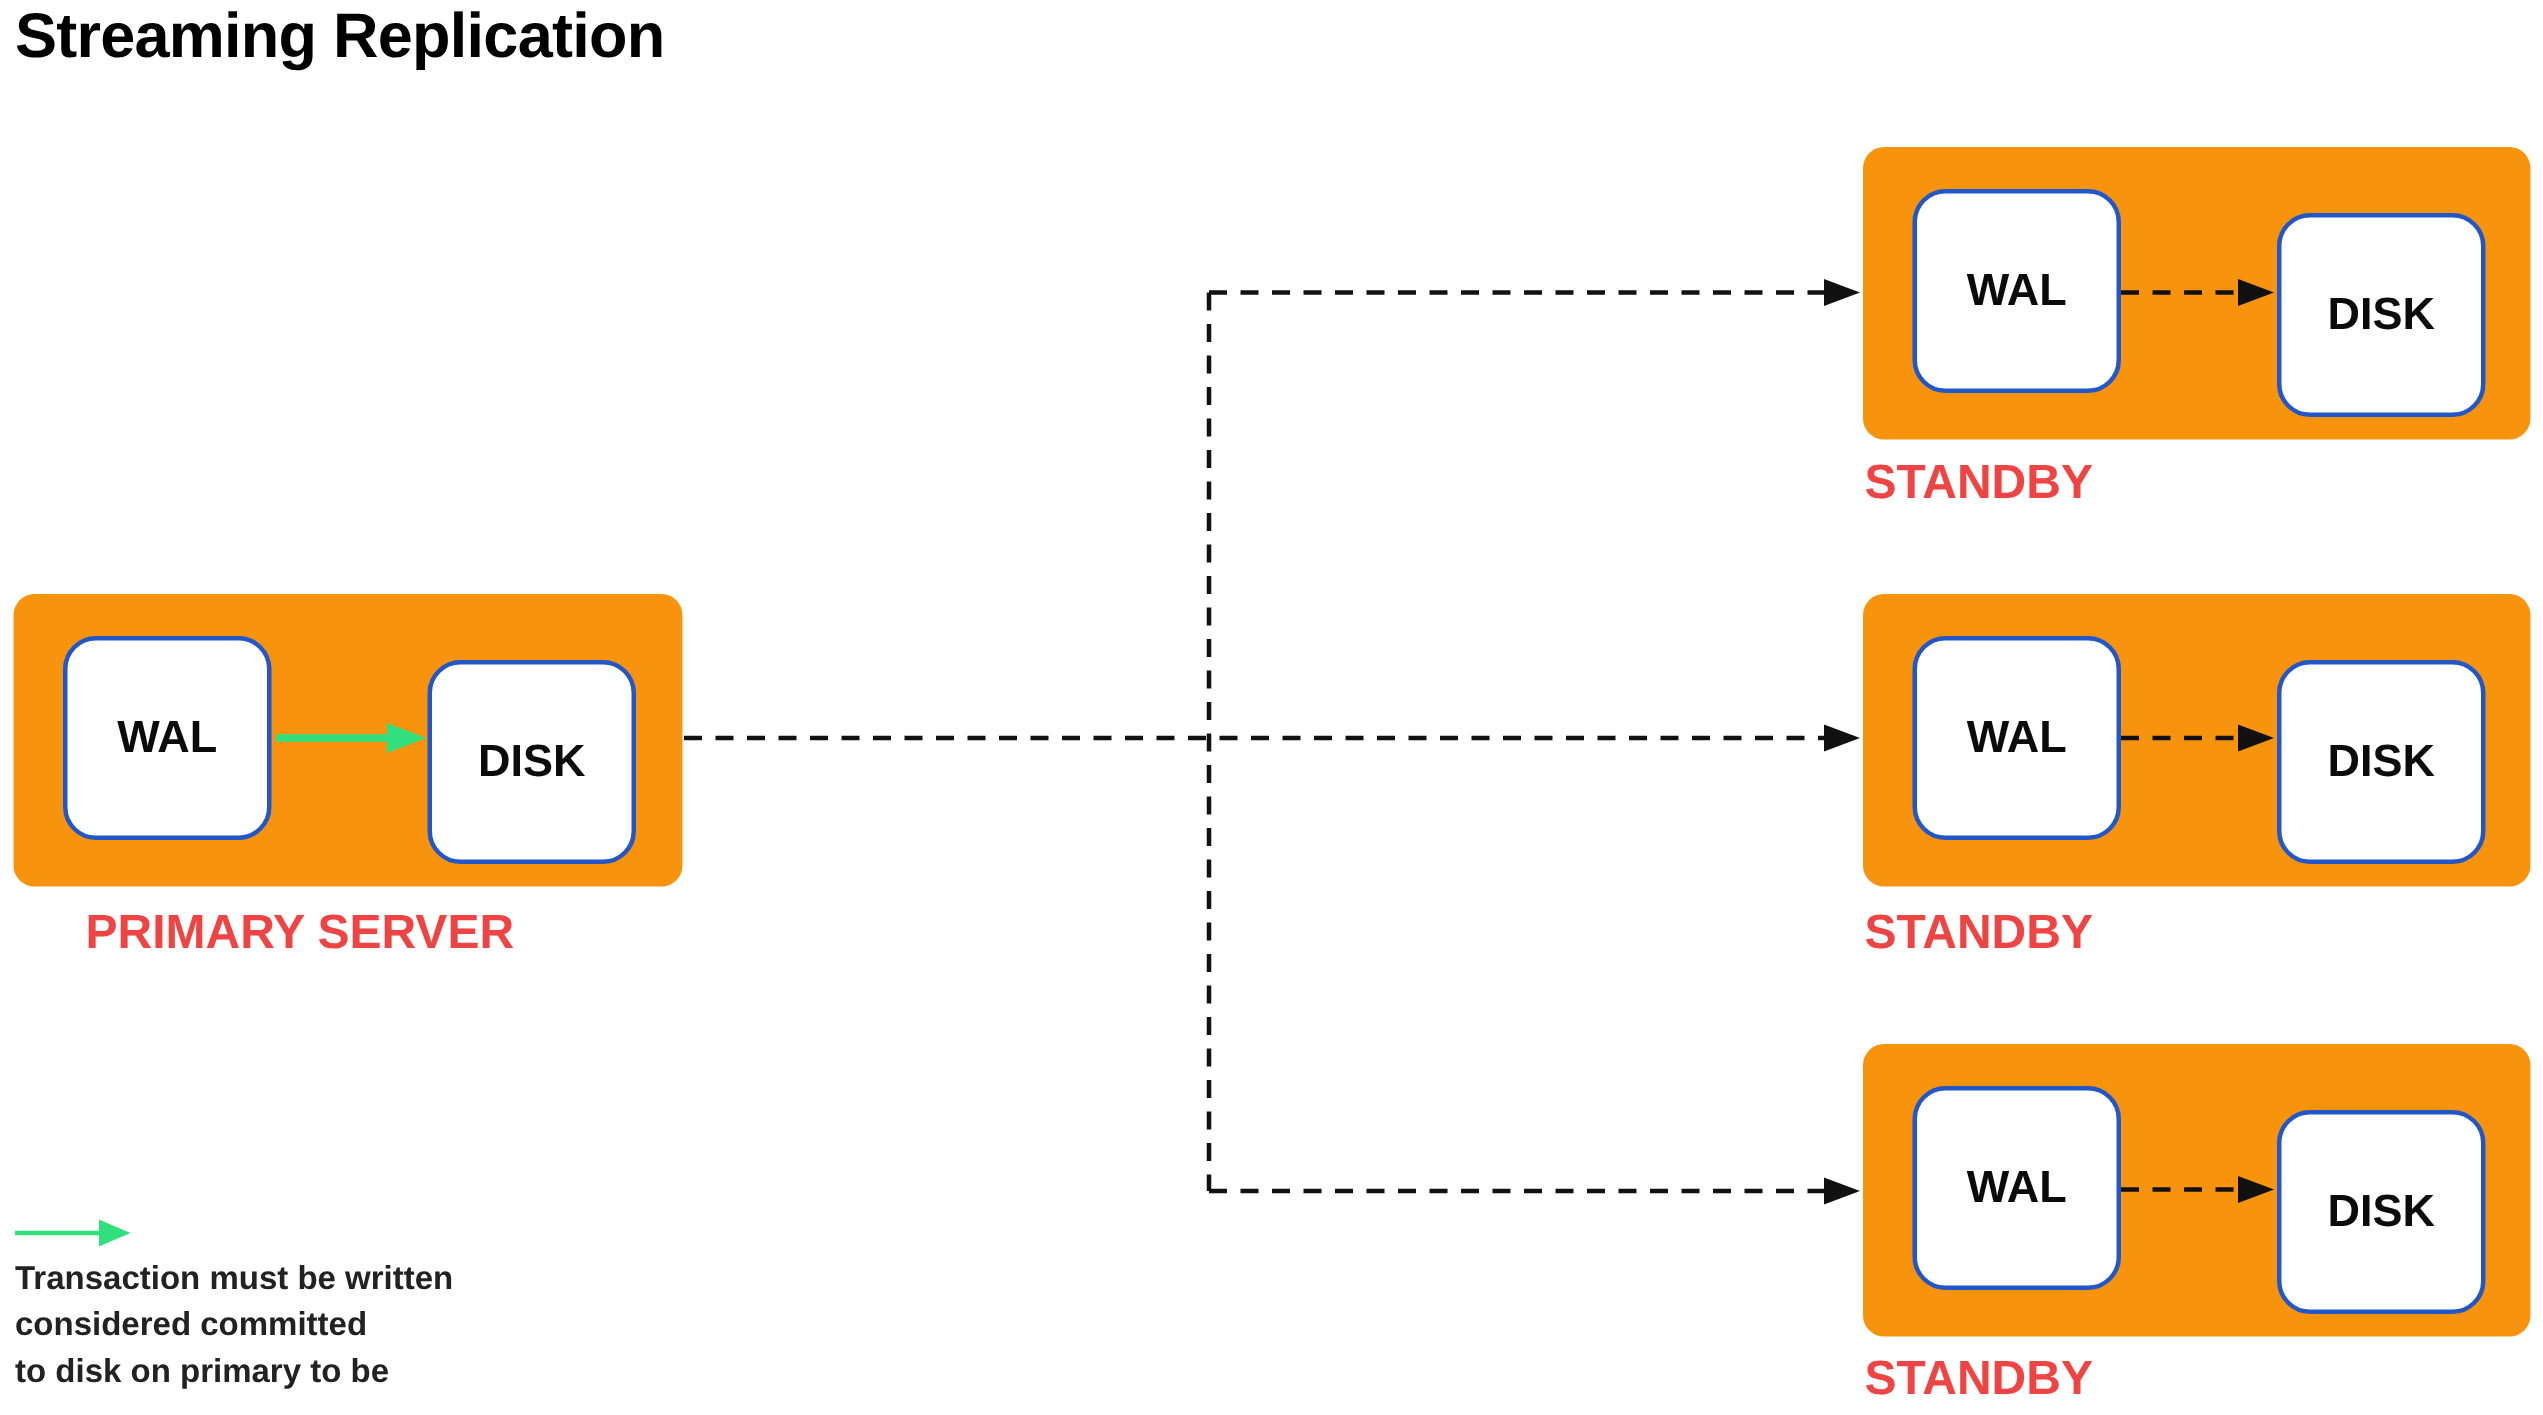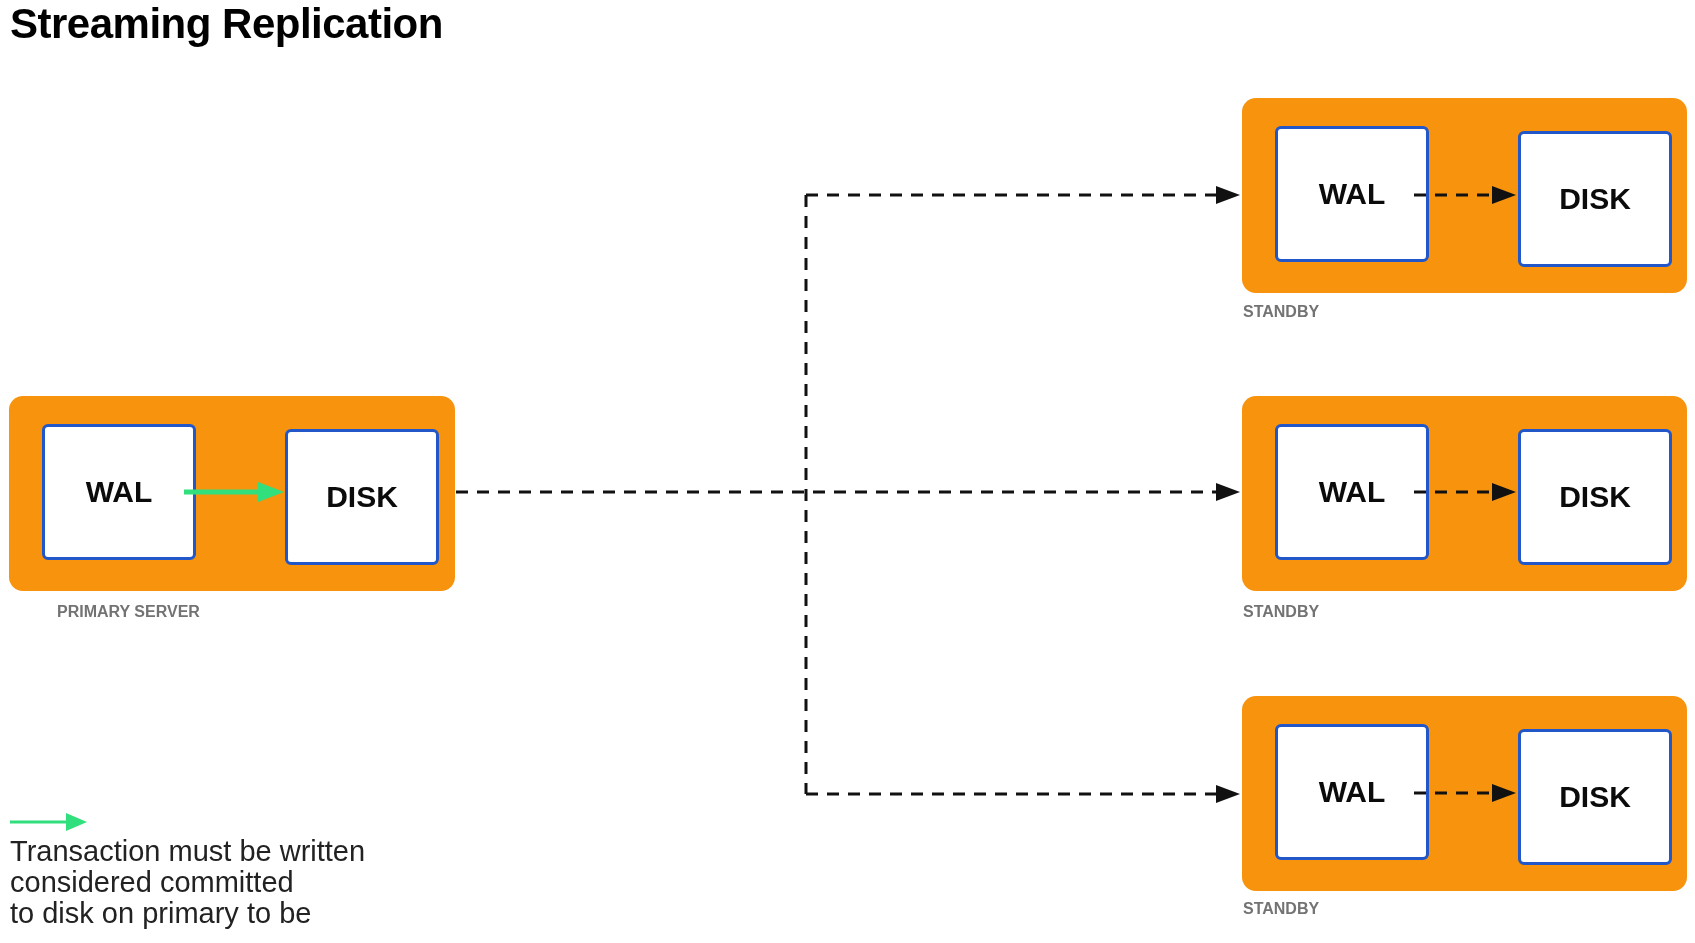--- a/index.html
+++ b/index.html
@@ -39,58 +39,58 @@
     background: var(--orange);
     border-radius: 14px;
   }
   .server-card.primary { left: 9px;    top: 396px; width: 446px; height: 195px; }
   .server-card.s1      { left: 1242px; top: 98px;  width: 445px; height: 195px; }
   .server-card.s2      { left: 1242px; top: 396px; width: 445px; height: 195px; }
   .server-card.s3      { left: 1242px; top: 696px; width: 445px; height: 195px; }
 
   .node {
     position: absolute;
-    width: 154px;
+    width: 139px;
     height: 136px;
     background: var(--node_bg);
     border: 3px solid var(--blue);
-    border-radius: 6px;
+    border-radius: 22px;
     display: flex;
     align-items: center;
     justify-content: center;
   }
   .node.wal  { left: 33px;  top: 28px; }
-  .node.disk { left: 276px; top: 33px; text-align: center; }
+  .node.disk { left: 276px; top: 44px; text-align: center; }
 
   .node-label {
     font-size: 30px;
     font-weight: 700;
     color: #0b0b0b;
     letter-spacing: 0px;
   }
 
   .card-label {
     position: absolute;
-    font-size: 16px;
+    font-size: 32px;
     font-weight: 700;
-    color: #737373;
+    color: #ef4444;
     letter-spacing: 0px;
     white-space: nowrap;
   }
   .card-label.primary { left: 10px;   top: 603px; margin-left: 47px; }
   .card-label.s1      { left: 1243px; top: 303px; }
   .card-label.s2      { left: 1243px; top: 603px; }
   .card-label.s3      { left: 1243px; top: 900px; }
 
   .legend-text {
     position: absolute;
     left: 10px;
     top: 836px;
-    font-size: 29px;
-    font-weight: 400;
+    font-size: 22px;
+    font-weight: 700;
     line-height: 31px;
     color: var(--legend_text);
   }
 
   svg.overlay {
     position: absolute;
     left: 0; top: 0;
     width: 1695px;
     height: 943px;
     pointer-events: none;

